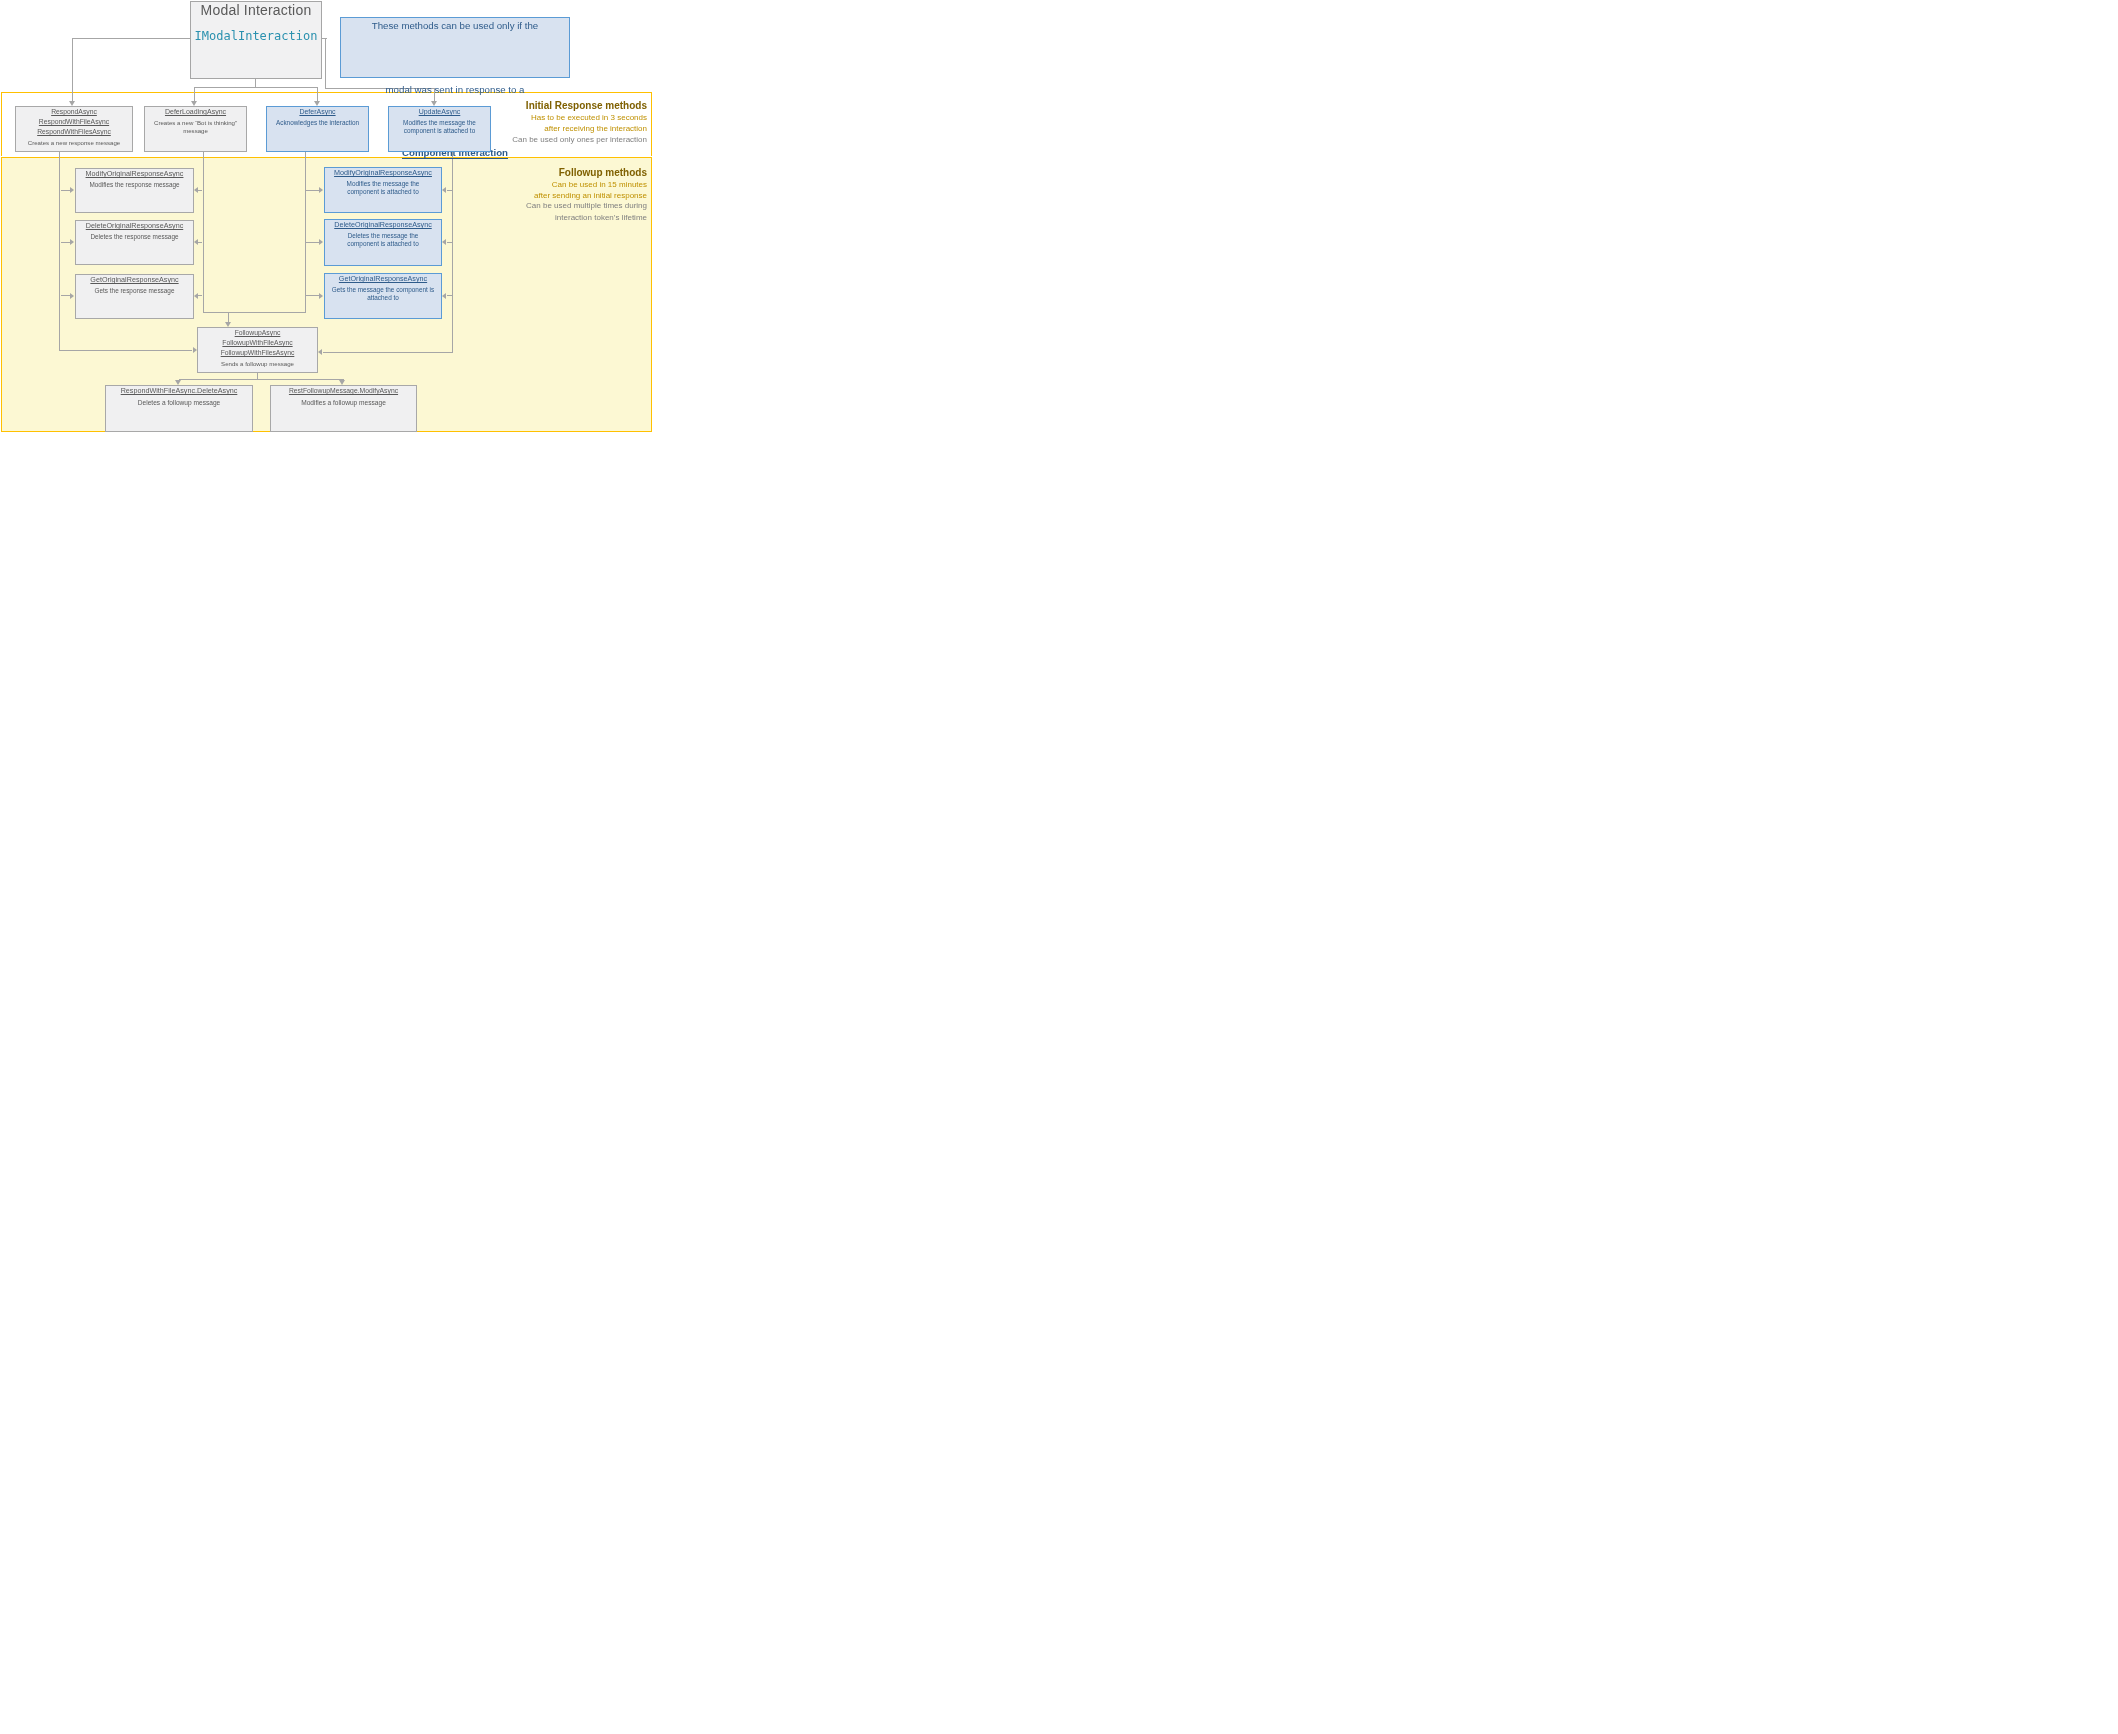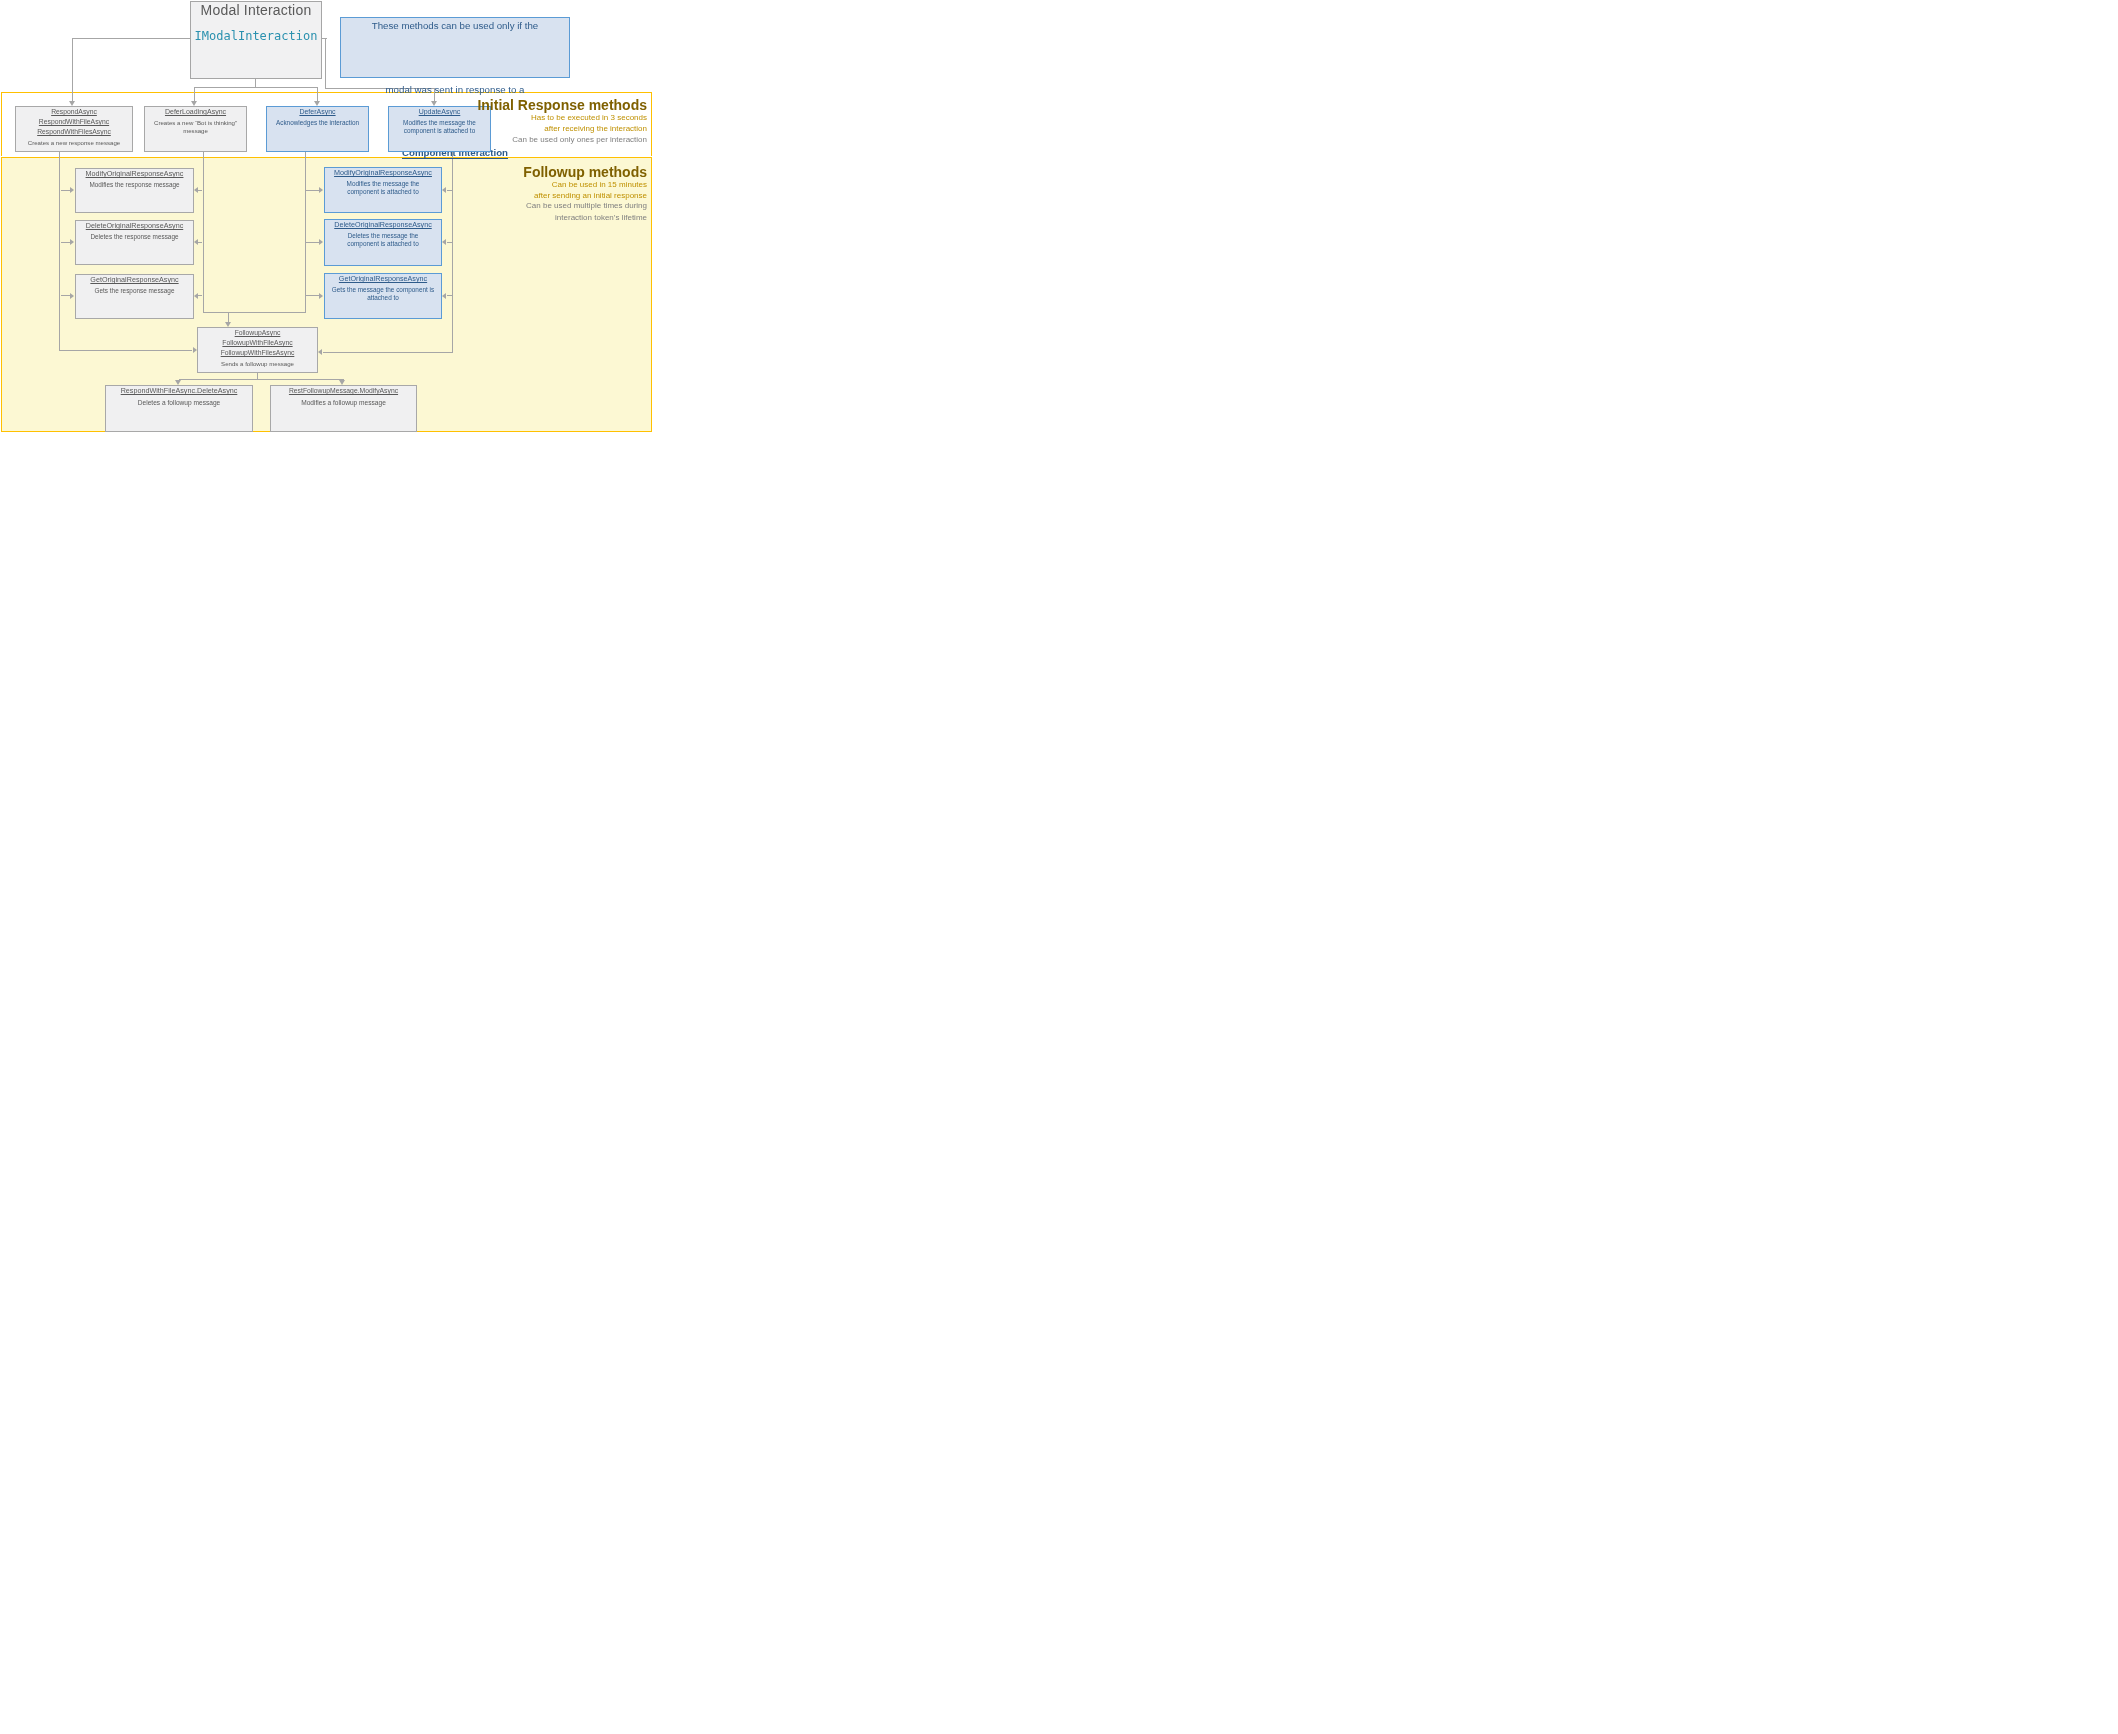--- a/index.html
+++ b/index.html
@@ -27,21 +27,21 @@
   .d--2l{line-height:8.5px;padding:0 6px;}
   
   .title-node{background:#F1F1F2;border:1.7px solid #A6A6A6;color:#595959;}
   .title-node .big{font-size:14px;letter-spacing:0.2px;}
   .title-node .iface{font-size:12px;margin-top:11px;color:#2B91AF;font-family:"DejaVu Sans Mono","Liberation Mono",monospace;}
   
   .note-node{background:#D8E2F0;border:0.8px solid #5B9BD5;color:#2E5B8A;font-size:9.7px;line-height:15.3px;}
   .note-node .link{text-decoration:underline;text-underline-offset:1.7px;cursor:pointer;font-weight:bold;}
   
   .annot{position:absolute;text-align:right;white-space:nowrap;}
-  .annot .h{font-size:14px;font-weight:bold;color:#7F6000;line-height:11.4px;margin-bottom:1.7px;}
+  .annot .h{font-size:10px;font-weight:bold;color:#7F6000;line-height:11.4px;margin-bottom:1.7px;}
   .annot .g{font-size:8px;color:#BF9000;line-height:10.6px;}
   .annot .n{font-size:8px;color:#808080;line-height:10.6px;}
   .annot .sp{margin-top:1px;}
 </style>
 </head>
 <body>
 
 <div class="canvas">
 
   <div class="band band-initial"></div>

